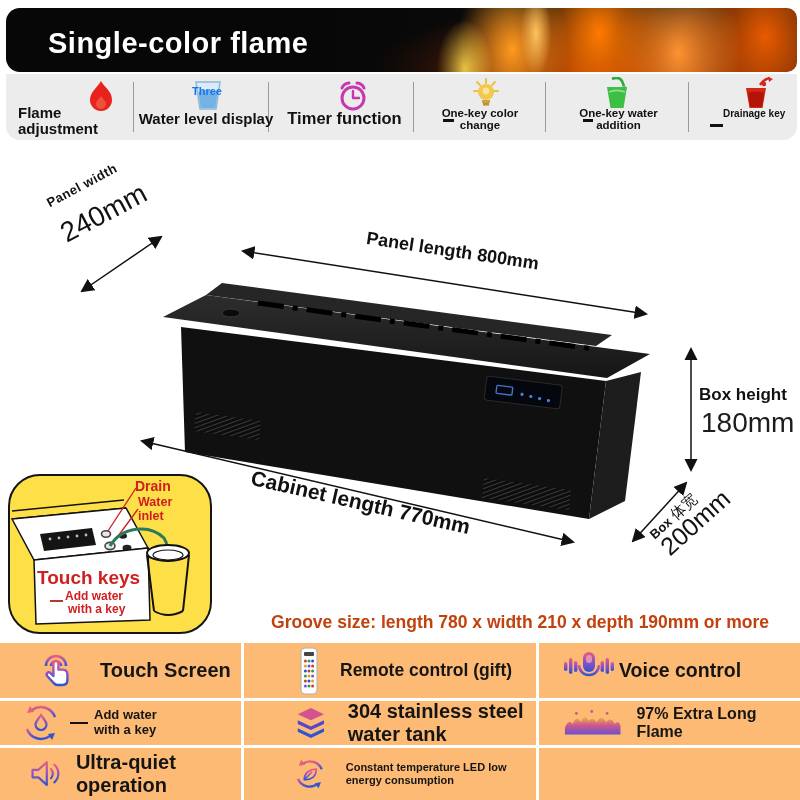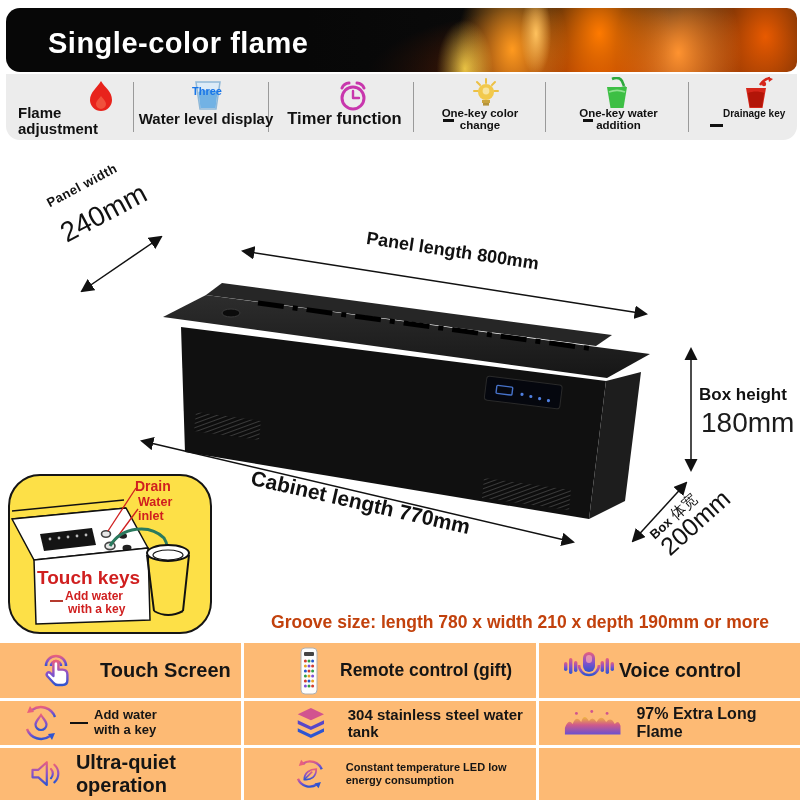--- a/index.html
+++ b/index.html
@@ -310,21 +310,21 @@
       <div>with a key</div>
     </div>
   </div>
 
   <div class="bc">
     <svg style="margin-left:52px" width="34" height="36" viewBox="0 0 34 36">
       <polygon points="17,1 32,8 17,15 2,8" fill="#d2538f"></polygon>
       <path d="M2,15 L17,22 L32,15 L32,19 L17,26 L2,19 Z" fill="#5846c9"></path>
       <path d="M2,24 L17,31 L32,24 L32,28 L17,35 L2,28 Z" fill="#2d55d2"></path>
     </svg>
-    <div class="bl" style="margin-left:22px;font-size:15px;width:215px">304 stainless steel water tank</div>
+    <div class="bl" style="margin-left:22px;font-size:20px;width:215px">304 stainless steel water tank</div>
   </div>
 
   <div class="bc">
     <svg style="margin-left:24px" width="62" height="28" viewBox="0 0 62 28">
       <path d="M2,26 L2,19 Q6,9 10,15 Q14,5 19,13 Q22,3 27,12 Q31,6 35,13 Q40,4 45,13 Q50,7 54,15 Q58,10 60,17 L60,26 Z" fill="url(#fg)"></path>
       <circle cx="14" cy="4" r="1.5" fill="#d0548e"></circle>
         <circle cx="30" cy="2" r="1.5" fill="#d0548e"></circle>
         <circle cx="46" cy="4" r="1.5" fill="#d0548e"></circle>
     </svg>
     <div class="bl" style="margin-left:14px;font-size:16px">97% Extra Long Flame</div>

